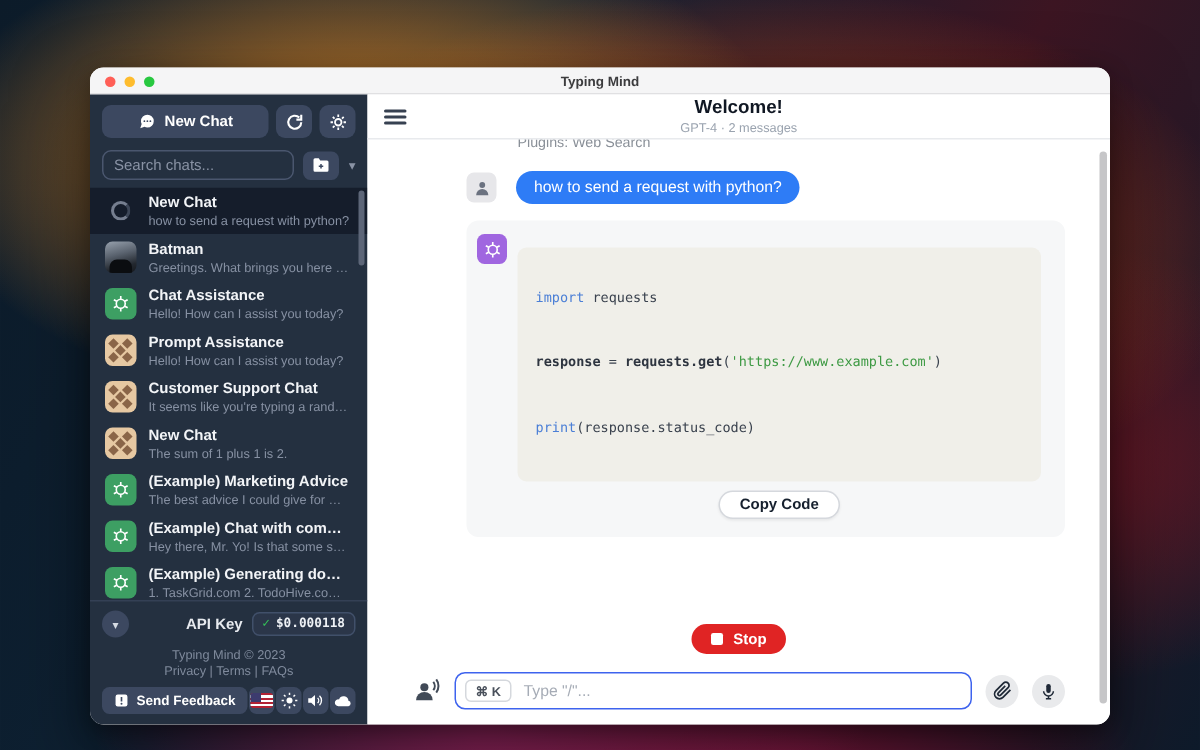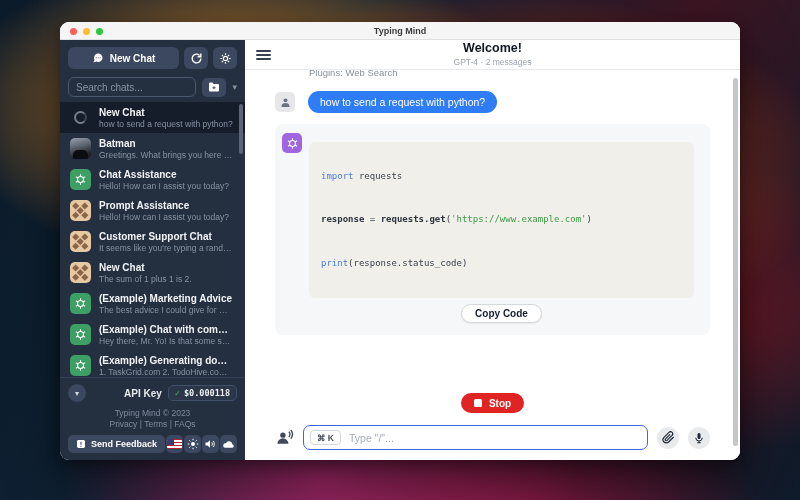--- a/index.html
+++ b/index.html
@@ -8,21 +8,21 @@
     position:relative; width:800px; height:500px;
     background:
       radial-gradient(46% 40% at 40% 96%, rgba(196,44,122,.75), rgba(196,44,122,0) 70%),
       radial-gradient(40% 42% at 66% 104%, rgba(150,24,70,.8), rgba(150,24,70,0) 72%),
       radial-gradient(52% 46% at 30% 22%, rgba(246,146,34,.95), rgba(246,146,34,0) 70%),
       radial-gradient(58% 50% at 62% 34%, rgba(224,74,18,.92), rgba(224,74,18,0) 72%),
       radial-gradient(42% 40% at 86% 62%, rgba(120,22,34,.85), rgba(120,22,34,0) 74%),
       linear-gradient(118deg, #0c1b29 0%, #0e2133 34%, #3c1522 66%, #0e1b2b 100%);
   }
   .window {
-    position:absolute; left:60px; top:22px; width:680px; height:438px;
+    position:absolute; left:60px; top:45px; width:680px; height:438px;
     border-radius:9px; overflow:hidden; background:#fff;
     box-shadow:0 22px 50px rgba(0,0,0,.5), 0 4px 14px rgba(0,0,0,.35);
   }
   
   .titlebar { height:18px; background:#f5f5f6; border-bottom:1px solid #e0e0e2; position:relative;
               display:flex; align-items:center; justify-content:center; }
   .lights { position:absolute; left:10px; top:5.5px; display:flex; gap:6px; }
   .light { width:7px; height:7px; border-radius:50%; }
   .light.r { background:#ff5f57; } .light.y { background:#febc2e; } .light.g { background:#28c840; }
   .tb-title { font-size:9px; font-weight:bold; color:#3c3c3e; }
@@ -84,21 +84,21 @@
           background:repeating-linear-gradient(#b22234 0 1.5px, #fff 1.5px 3px); }
   .flag::before { content:""; position:absolute; left:0; top:0; width:7px; height:5.5px; background:#3c3b6e; }
   
   .main { flex:1; display:flex; flex-direction:column; background:#fff; position:relative; min-width:0; }
   .m-header { height:30px; border-bottom:1px solid #e8eaed; position:relative; flex:none;
               display:flex; flex-direction:column; align-items:center; justify-content:center; }
   .hamburger { position:absolute; left:11px; top:10px; width:15px; cursor:pointer; }
   .hamburger span { display:block; height:1.6px; background:#374151; border-radius:1px; margin-bottom:2.6px; }
   .h-title { font-size:12.5px; font-weight:bold; color:#101723; line-height:1.1; }
   .h-sub { font-size:8.5px; color:#9aa3af; margin-top:1px; }
-  .m-scroll { flex:1; overflow:hidden; padding:0 30px; position:relative; }
+  .m-scroll { flex:1; overflow:hidden; padding:0 30px; position:relative;margin-left:36px; }
   .plugins { font-size:9.5px; color:#8a9098; margin:-3px 0 0 34px; }
   .user-row { display:flex; gap:13px; margin-top:13px; align-items:center; }
   .u-avatar { width:20px; height:20px; border-radius:5px; background:#e7e7ea; flex:none;
               display:flex; align-items:center; justify-content:center; }
   .u-bubble { background:#2e7cf6; color:#fff; font-size:10.5px; font-weight:500;
               padding:5px 12px; border-radius:13px; }
   .ai-card { position:relative; background:#f6f7f8; border-radius:8px; margin-top:11px;
              padding:10px 16px 12px 34px; }
   .ai-avatar { position:absolute; left:7px; top:9px; }
   .ai-text { font-size:10.5px; line-height:1.55; color:#2a2f3a; }

